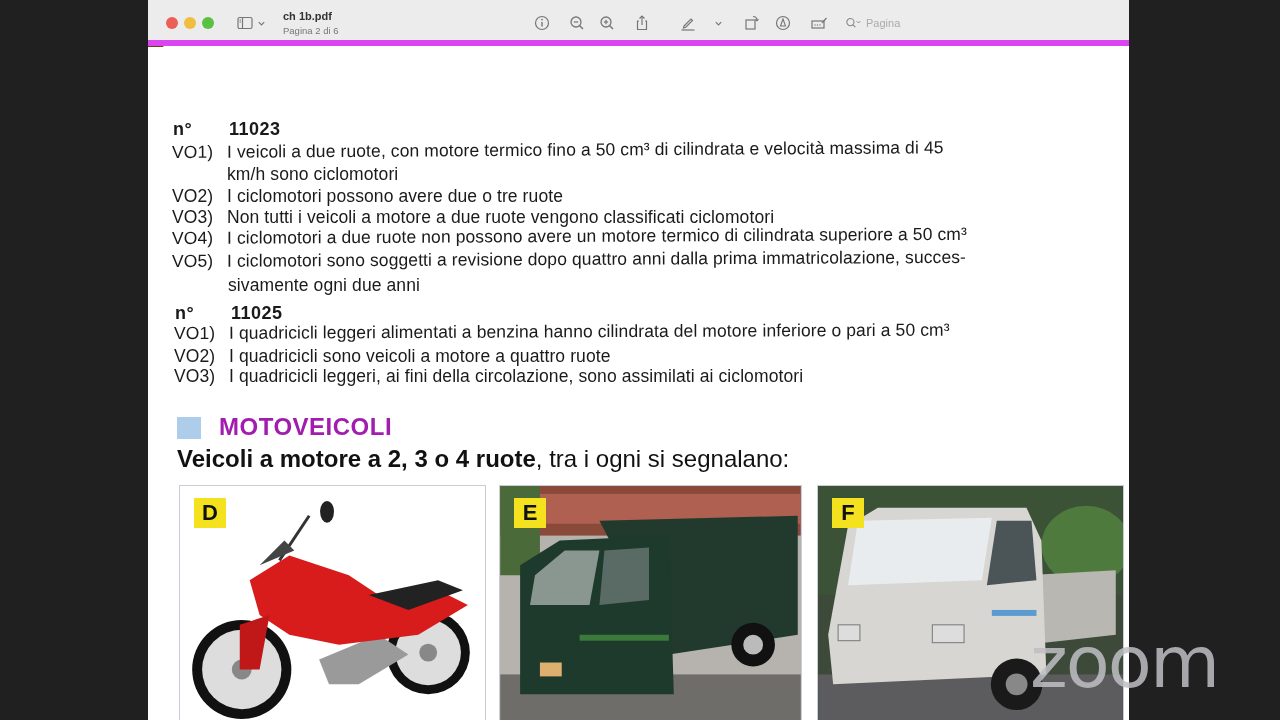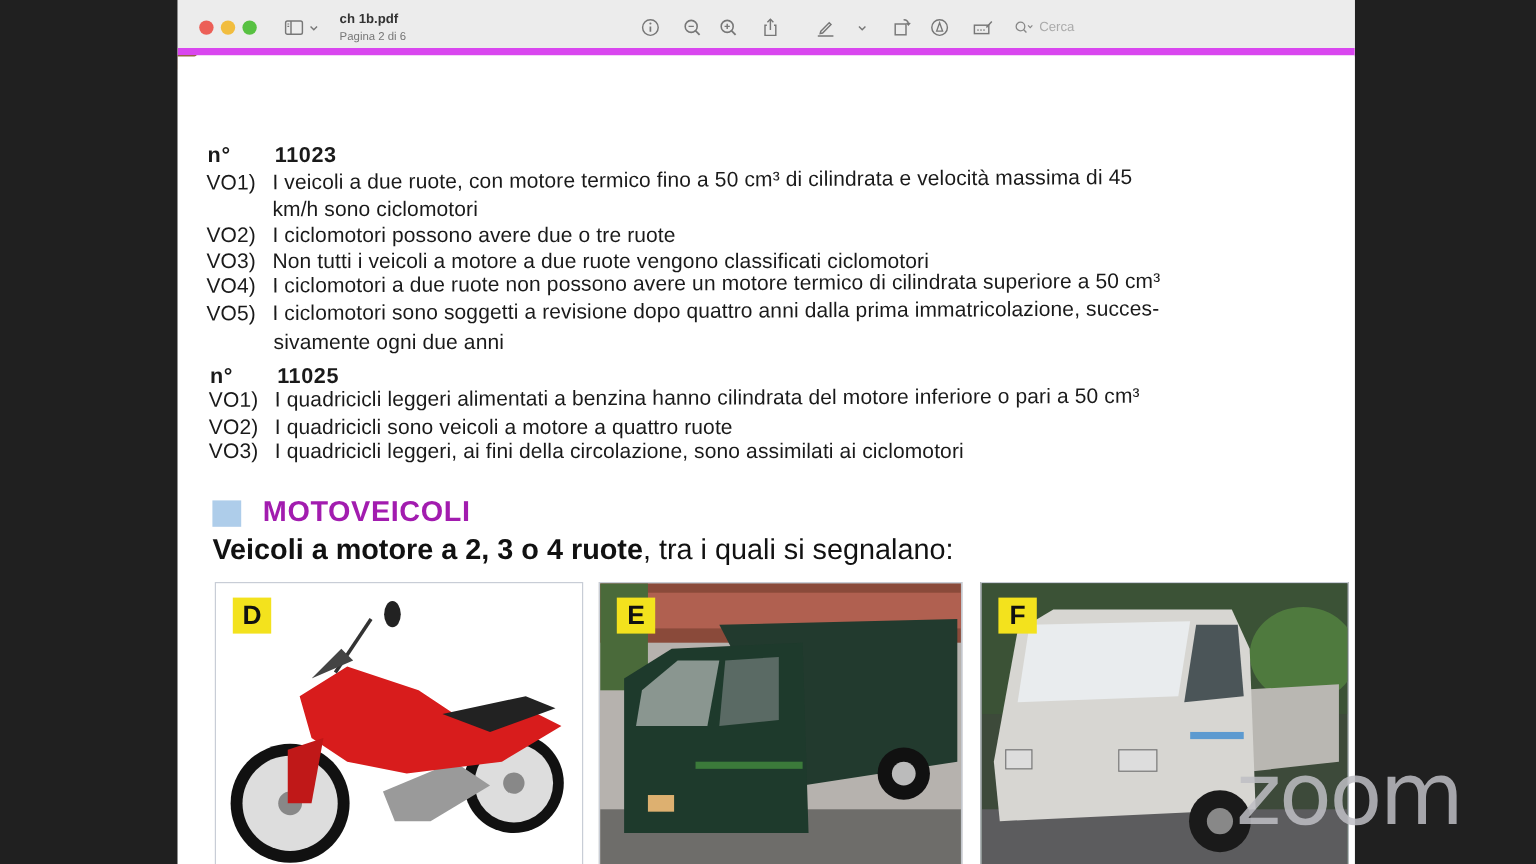--- a/index.html
+++ b/index.html
@@ -122,21 +122,21 @@
             <line x1="12" y1="9" x2="16.5" y2="4" stroke="#777" stroke-width="1.2"></line>
           </svg>
       </div>
 
       <div class="search">
         <svg viewBox="0 0 20 14">
             <circle cx="6" cy="6" r="4" fill="none" stroke="#888" stroke-width="1.2"></circle>
             <line x1="9" y1="9" x2="11.5" y2="11.5" stroke="#888" stroke-width="1.3"></line>
             <path d="M13 5 L15 7 L17 5" fill="none" stroke="#888" stroke-width="1.1"></path>
           </svg>
-        <span>Cerca</span>
+        <span>Pagina</span>
       </div>
     </div>
 
     <div class="corner"></div>
 
     <div class="page">
 
       <div class="qno" style="left:25px;top:72px">
         <span class="n">n°</span><span>11023</span>
       </div>
@@ -167,21 +167,21 @@
       <div class="line" style="left:26px;top:299px">
         <span class="lbl">VO2)</span><span>I quadricicli sono veicoli a motore a quattro ruote</span>
       </div>
       <div class="line" style="left:26px;top:319px">
         <span class="lbl">VO3)</span><span>I quadricicli leggeri, ai fini della circolazione, sono assimilati ai ciclomotori</span>
       </div>
 
       <div class="section-sq"></div>
       <div class="section-title">MOTOVEICOLI</div>
       <div class="subtitle">
-        <b>Veicoli a motore a 2, 3 o 4 ruote</b><span>, tra i quali si segnalano:</span>
+        <b>Veicoli a motore a 2, 3 o 4 ruote</b><span>, tra i ogni si segnalano:</span>
       </div>
 
       <div class="pic" style="left:31px;width:307px;background:#fff">
         <svg class="art" viewBox="0 0 307 240">
           <circle cx="62" cy="185" r="50" fill="#111"></circle>
             <circle cx="62" cy="185" r="40" fill="#ddd"></circle>
             <circle cx="62" cy="185" r="10" fill="#888"></circle>
           <circle cx="250" cy="168" r="42" fill="#111"></circle>
             <circle cx="250" cy="168" r="33" fill="#ddd"></circle>
             <circle cx="250" cy="168" r="9" fill="#888"></circle>

